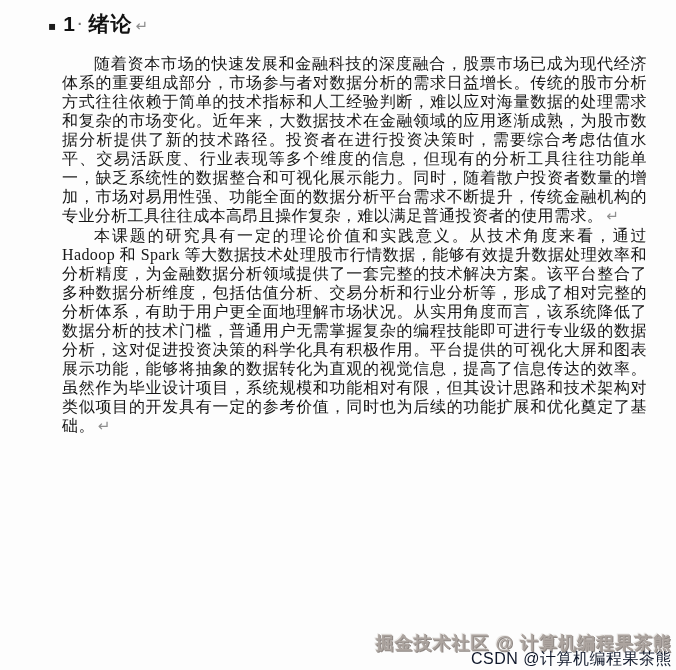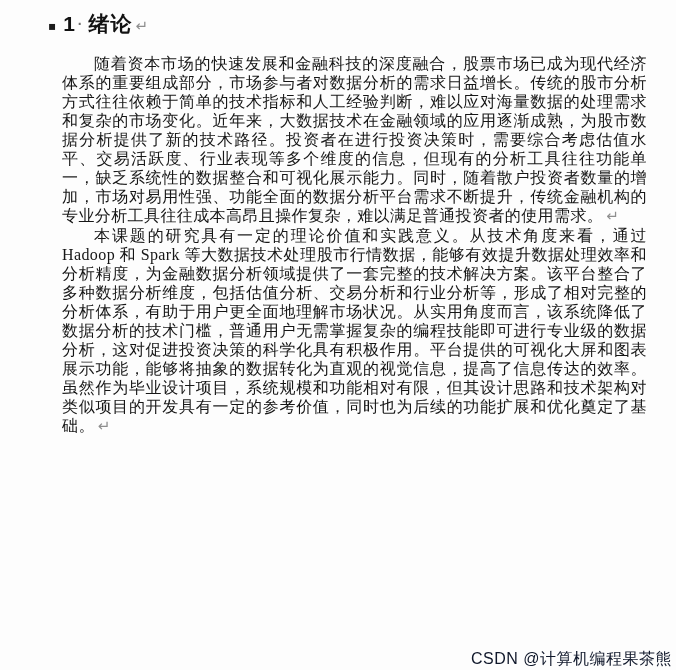--- a/index.html
+++ b/index.html
@@ -97,16 +97,17 @@
 <div class="page">
 
   <h1 class="h1"><span class="sq">▪</span><span>1</span><span class="dot">·</span><span>绪论</span><span class="pilcrow">↵</span></h1>
 
 
   <p class="bodytext"><span>随着资本市场的快速发展和金融科技的深度融合，股票市场已成为现代经济体系的重要组成部分，市场参与者对数据分析的需求日益增长。传统的股市分析方式往往依赖于简单的技术指标和人工经验判断，难以应对海量数据的处理需求和复杂的市场变化。近年来，大数据技术在金融领域的应用逐渐成熟，为股市数据分析提供了新的技术路径。投资者在进行投资决策时，需要综合考虑估值水平、交易活跃度、行业表现等多个维度的信息，但现有的分析工具往往功能单一，缺乏系统性的数据整合和可视化展示能力。同时，随着散户投资者数量的增加，市场对易用性强、功能全面的数据分析平台需求不断提升，传统金融机构的专业分析工具往往成本高昂且操作复杂，难以满足普通投资者的使用需求。</span><span class="pilcrow">↵</span></p>
 
   <p class="bodytext"><span>本课题的研究具有一定的理论价值和实践意义。从技术角度来看，通过 Hadoop 和 Spark 等大数据技术处理股市行情数据，能够有效提升数据处理效率和分析精度，为金融数据分析领域提供了一套完整的技术解决方案。该平台整合了多种数据分析维度，包括估值分析、交易分析和行业分析等，形成了相对完整的分析体系，有助于用户更全面地理解市场状况。从实用角度而言，该系统降低了数据分析的技术门槛，普通用户无需掌握复杂的编程技能即可进行专业级的数据分析，这对促进投资决策的科学化具有积极作用。平台提供的可视化大屏和图表展示功能，能够将抽象的数据转化为直观的视觉信息，提高了信息传达的效率。虽然作为毕业设计项目，系统规模和功能相对有限，但其设计思路和技术架构对类似项目的开发具有一定的参考价值，同时也为后续的功能扩展和优化奠定了基础。</span><span class="pilcrow">↵</span></p>
 
   <div class="watermark">
+    <div class="wm1">掘金技术社区 @ 计算机编程果茶熊</div>
     <div class="wm2">CSDN @计算机编程果茶熊</div>
   </div>
 
 </div>
 
 </body></html>

